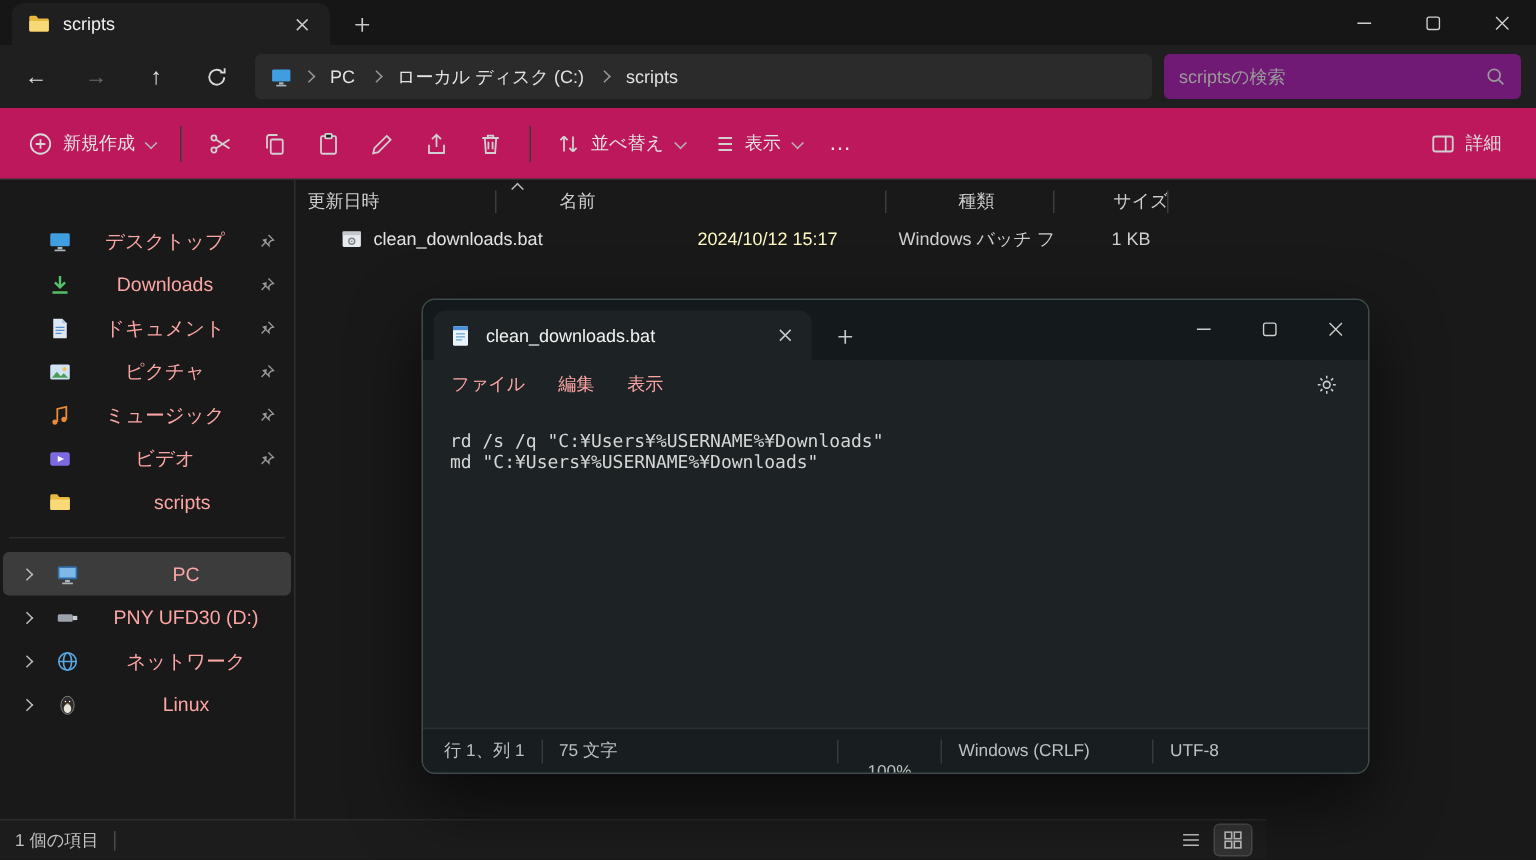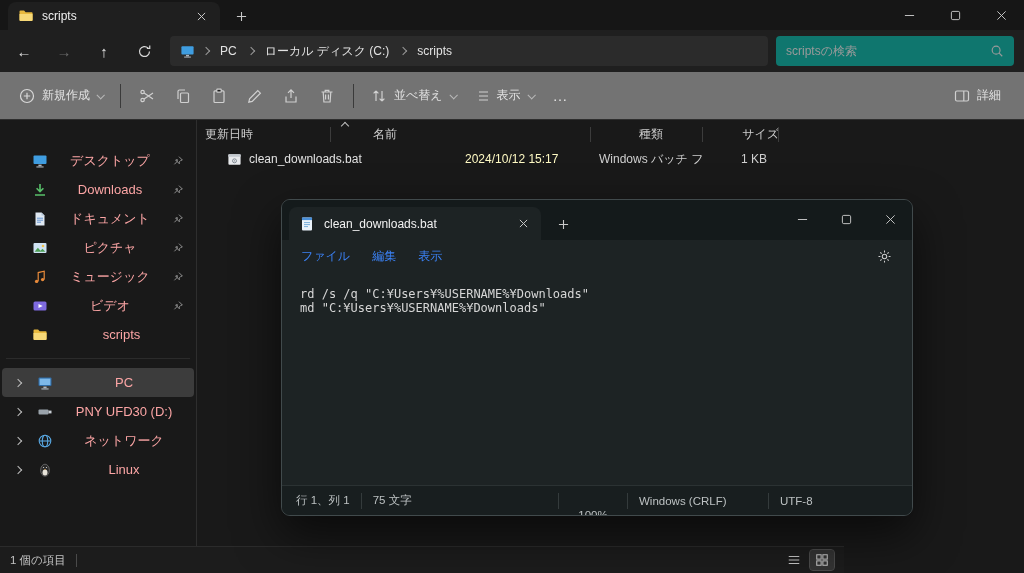--- a/index.html
+++ b/index.html
@@ -37,31 +37,31 @@
   .nav-btn { width:40px; height:32px; display:flex; align-items:center; justify-content:center;
              font-size:15px; color:#e0e0e0; border-radius:4px; }
   .nav-btn.disabled { color:#6a6a6a; }
   .breadcrumb {
     flex:1; height:30px; background:#2b2b2b; border-radius:4px; margin:0 8px 0 6px;
     display:flex; align-items:center; padding:0 10px; gap:7px; color:#e2e2e2;
   }
   .crumb { padding:2px 3px; }
   .bc-chev { color:#9a9a9a; margin:0 1px; }
   .searchbox {
-    width:238px; height:30px; background:#0f766e; border-radius:4px;
+    width:238px; height:30px; background:#701a75; border-radius:4px;
     display:flex; align-items:center; padding:0 10px;
   }
   .searchbox input {
     flex:1; background:transparent; border:none; outline:none; color:#cfcfcf;
     font-family:inherit; font-size:12px;
   }
   .searchbox input::placeholder { color:#9a9a9a; }
 
   
-  .toolbar { height:48px; background:#737373; border-bottom:1px solid #2e2e2e;
+  .toolbar { height:48px; background:#be185d; border-bottom:1px solid #2e2e2e;
              display:flex; align-items:center; padding:0 14px 0 10px; }
   .tb-btn { display:flex; align-items:center; gap:7px; padding:7px 9px; border-radius:4px; color:#e2e2e2; }
   .tb-icon-btn { width:36px; height:32px; display:flex; align-items:center; justify-content:center; border-radius:4px; }
   .tb-sep { width:1px; height:24px; background:#3a3a3a; margin:0 8px; }
   .tb-more { font-size:15px; letter-spacing:1px; padding:4px 10px; color:#e2e2e2; }
   .tb-right { margin-left:auto; }
 
   
   .content { display:flex; height:426px; }
   .sidebar { width:197px; border-right:1px solid #2e2e2e; padding-top:26px; }
@@ -111,21 +111,21 @@
     margin-left:7px; height:33px; width:252px; background:#1d2324;
     border-radius:8px 8px 0 0; display:flex; align-items:center; padding:0 8px 0 10px; gap:9px;
   }
   .np-tab .np-tab-title { flex:1; color:#f2f2f2; }
   .np-tab-close, .np-tab-add { width:20px; height:20px; display:flex; align-items:center; justify-content:center; color:#c9c9c9; border-radius:4px; }
   .np-tab-add { margin:0 0 6px 12px; }
   .np-controls { margin-left:auto; display:flex; align-self:flex-start; }
   .np-win-btn { width:44px; height:38px; display:flex; align-items:center; justify-content:center; color:#cfcfcf; }
 
   .np-menubar { height:32px; display:flex; align-items:center; padding-left:8px; flex:0 0 auto; }
-  .np-menu { padding:6px 11px; border-radius:4px; color:#3b82f6;text-align:center; }
+  .np-menu { padding:6px 11px; border-radius:4px; color:#fca5a5;text-align:center; }
   .np-gear { margin-left:auto; margin-right:14px; width:28px; height:26px; display:flex; align-items:center; justify-content:center; }
 
   .np-editor { flex:1; padding:15px 18px; font-family:"DejaVu Sans Mono","Liberation Mono",monospace;
                font-size:12px; line-height:14px; color:#d6d6d6; white-space:pre; }
 
   .np-statusbar { height:30px; background:#181e1f; border-top:1px solid #2b3233;
                   display:flex; align-items:center; padding:0 14px; color:#bcc1c2; font-size:11.5px; flex:0 0 auto; }
   .np-sep { width:1px; height:16px; background:#343b3c; margin:0 11px; }
   .np-spacer { flex:1; }
   .np-zoom { width:46px; text-align:center;margin-top:28px; }

